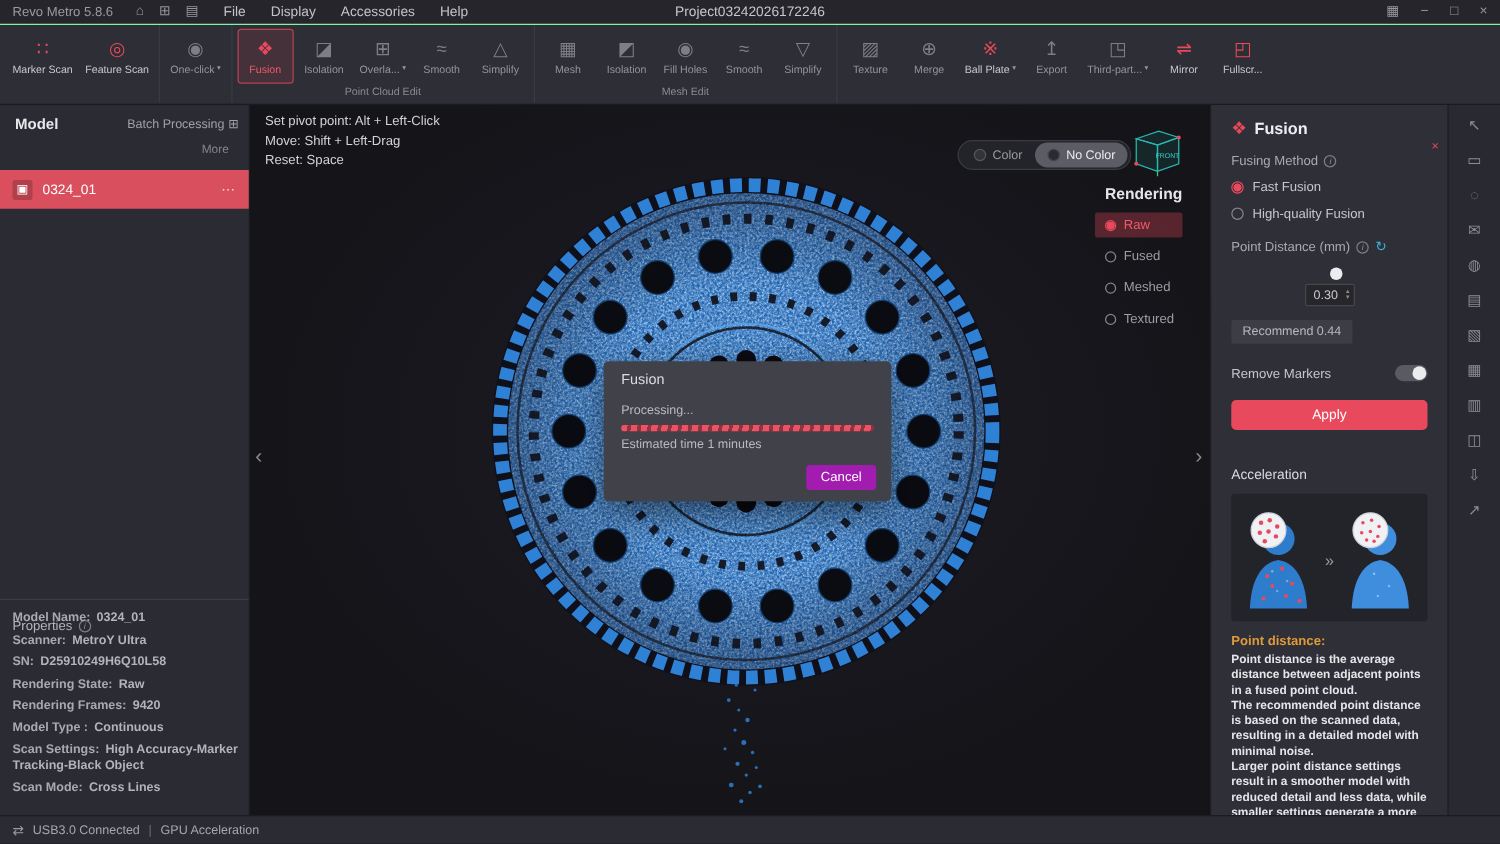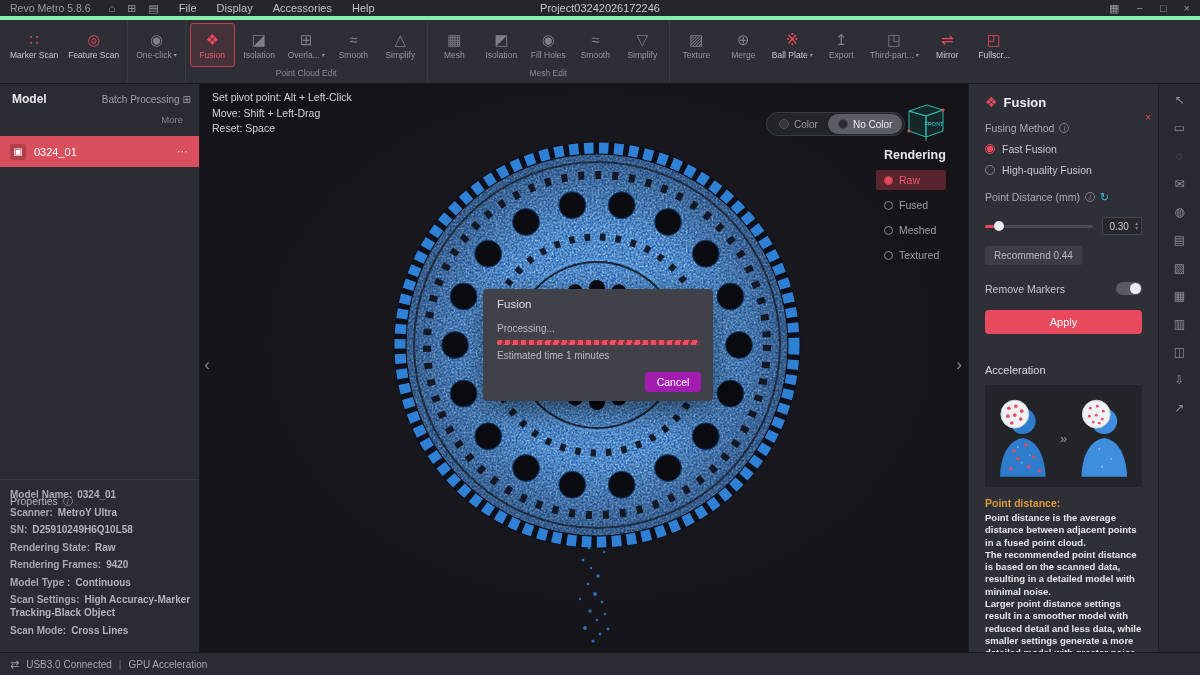--- a/index.html
+++ b/index.html
@@ -2,21 +2,21 @@
 <html><head>
 <meta charset="utf-8">
 <style>
   html,body{margin:0;padding:0;background:#121216;}
   *{box-sizing:border-box;}
   .app{position:relative;width:1200px;height:675px;background:#232329;overflow:hidden;
        font-family:"Liberation Sans","DejaVu Sans",sans-serif;color:#c6c6cc;user-select:none;}
 
   
   .titlebar{position:absolute;left:0;top:0;width:1200px;height:20px;background:#25252b;
-            display:flex;align-items:center;padding:0 10px;border-bottom:4px solid #86efac;}
+            display:flex;align-items:center;padding:0 10px;border-bottom:1px solid #86efac;}
   .app-title{font-size:10.5px;color:#9a9aa1;margin-right:12px;}
   .tb-icon{font-size:11px;color:#96969d;margin:0 6px;cursor:pointer;line-height:1;}
   .menus{display:flex;gap:20px;margin-left:14px;}
   .menu-item{font-size:11px;color:#c2c2c8;cursor:pointer;}
   .project-title{position:absolute;left:50%;transform:translateX(-50%);font-size:11px;color:#c6c6cb;}
   .tb-right{margin-left:auto;display:flex;gap:17px;align-items:center;}
   .tb-right .tb-icon{margin:0;}
 
   
   .toolbar{position:absolute;left:0;top:20px;width:1200px;height:64px;background:#2e2e36;
@@ -108,21 +108,21 @@
   .rp-row-label{display:flex;align-items:center;gap:5px;font-size:10.5px;color:#a9a9b0;}
   .info{display:inline-flex;align-items:center;justify-content:center;width:10px;height:10px;border:1px solid #7d7d85;
         border-radius:50%;font-size:7px;color:#8d8d95;font-style:italic;flex:none;}
   .refresh{color:#3fb4d8;font-size:11px;cursor:pointer;line-height:1;}
   .fusing{margin-top:12px;}
   .mrow{display:flex;align-items:center;gap:7px;margin-top:9px;cursor:pointer;}
   .mdot{width:10px;height:10px;border-radius:50%;border:1px solid #85858c;flex:none;}
   .mrow.selected .mdot{border-color:#e8495c;background:radial-gradient(circle,#e8495c 0 3px,transparent 3.5px);}
   .mlabel{font-size:10.5px;color:#c6c6cc;text-align:center;}
   .pd-label{margin-top:15px;}
-  .slider-row{display:flex;align-items:center;gap:9px;margin-top:14px;}
+  .slider-row{display:flex;align-items:center;gap:9px;margin-top:14px;flex-direction:column;}
   .slider{flex:1;height:3px;background:#4a4a52;border-radius:2px;position:relative;cursor:pointer;}
   .slider .fill{width:8%;height:100%;background:#e8495c;border-radius:2px;}
   .slider .knob{position:absolute;left:8%;top:-4px;width:10px;height:10px;border-radius:50%;background:#ececf0;cursor:pointer;}
   .valbox{width:40px;height:18px;background:#26262b;border:1px solid #45454d;border-radius:2px;display:flex;
           align-items:center;padding:0 3px;gap:3px;}
   .valtext{font-size:10px;color:#c9c9cf;flex:1;text-align:center;}
   .stepper{display:flex;flex-direction:column;line-height:4.6px;font-size:5.5px;color:#8a8a92;cursor:pointer;}
   .recommend{display:inline-block;margin-top:11px;background:#3d3d45;border-radius:2px;padding:4px 9px;
              font-size:10px;color:#b9b9bf;cursor:pointer;}
   .rm-row{display:flex;align-items:center;justify-content:space-between;margin-top:17px;}

